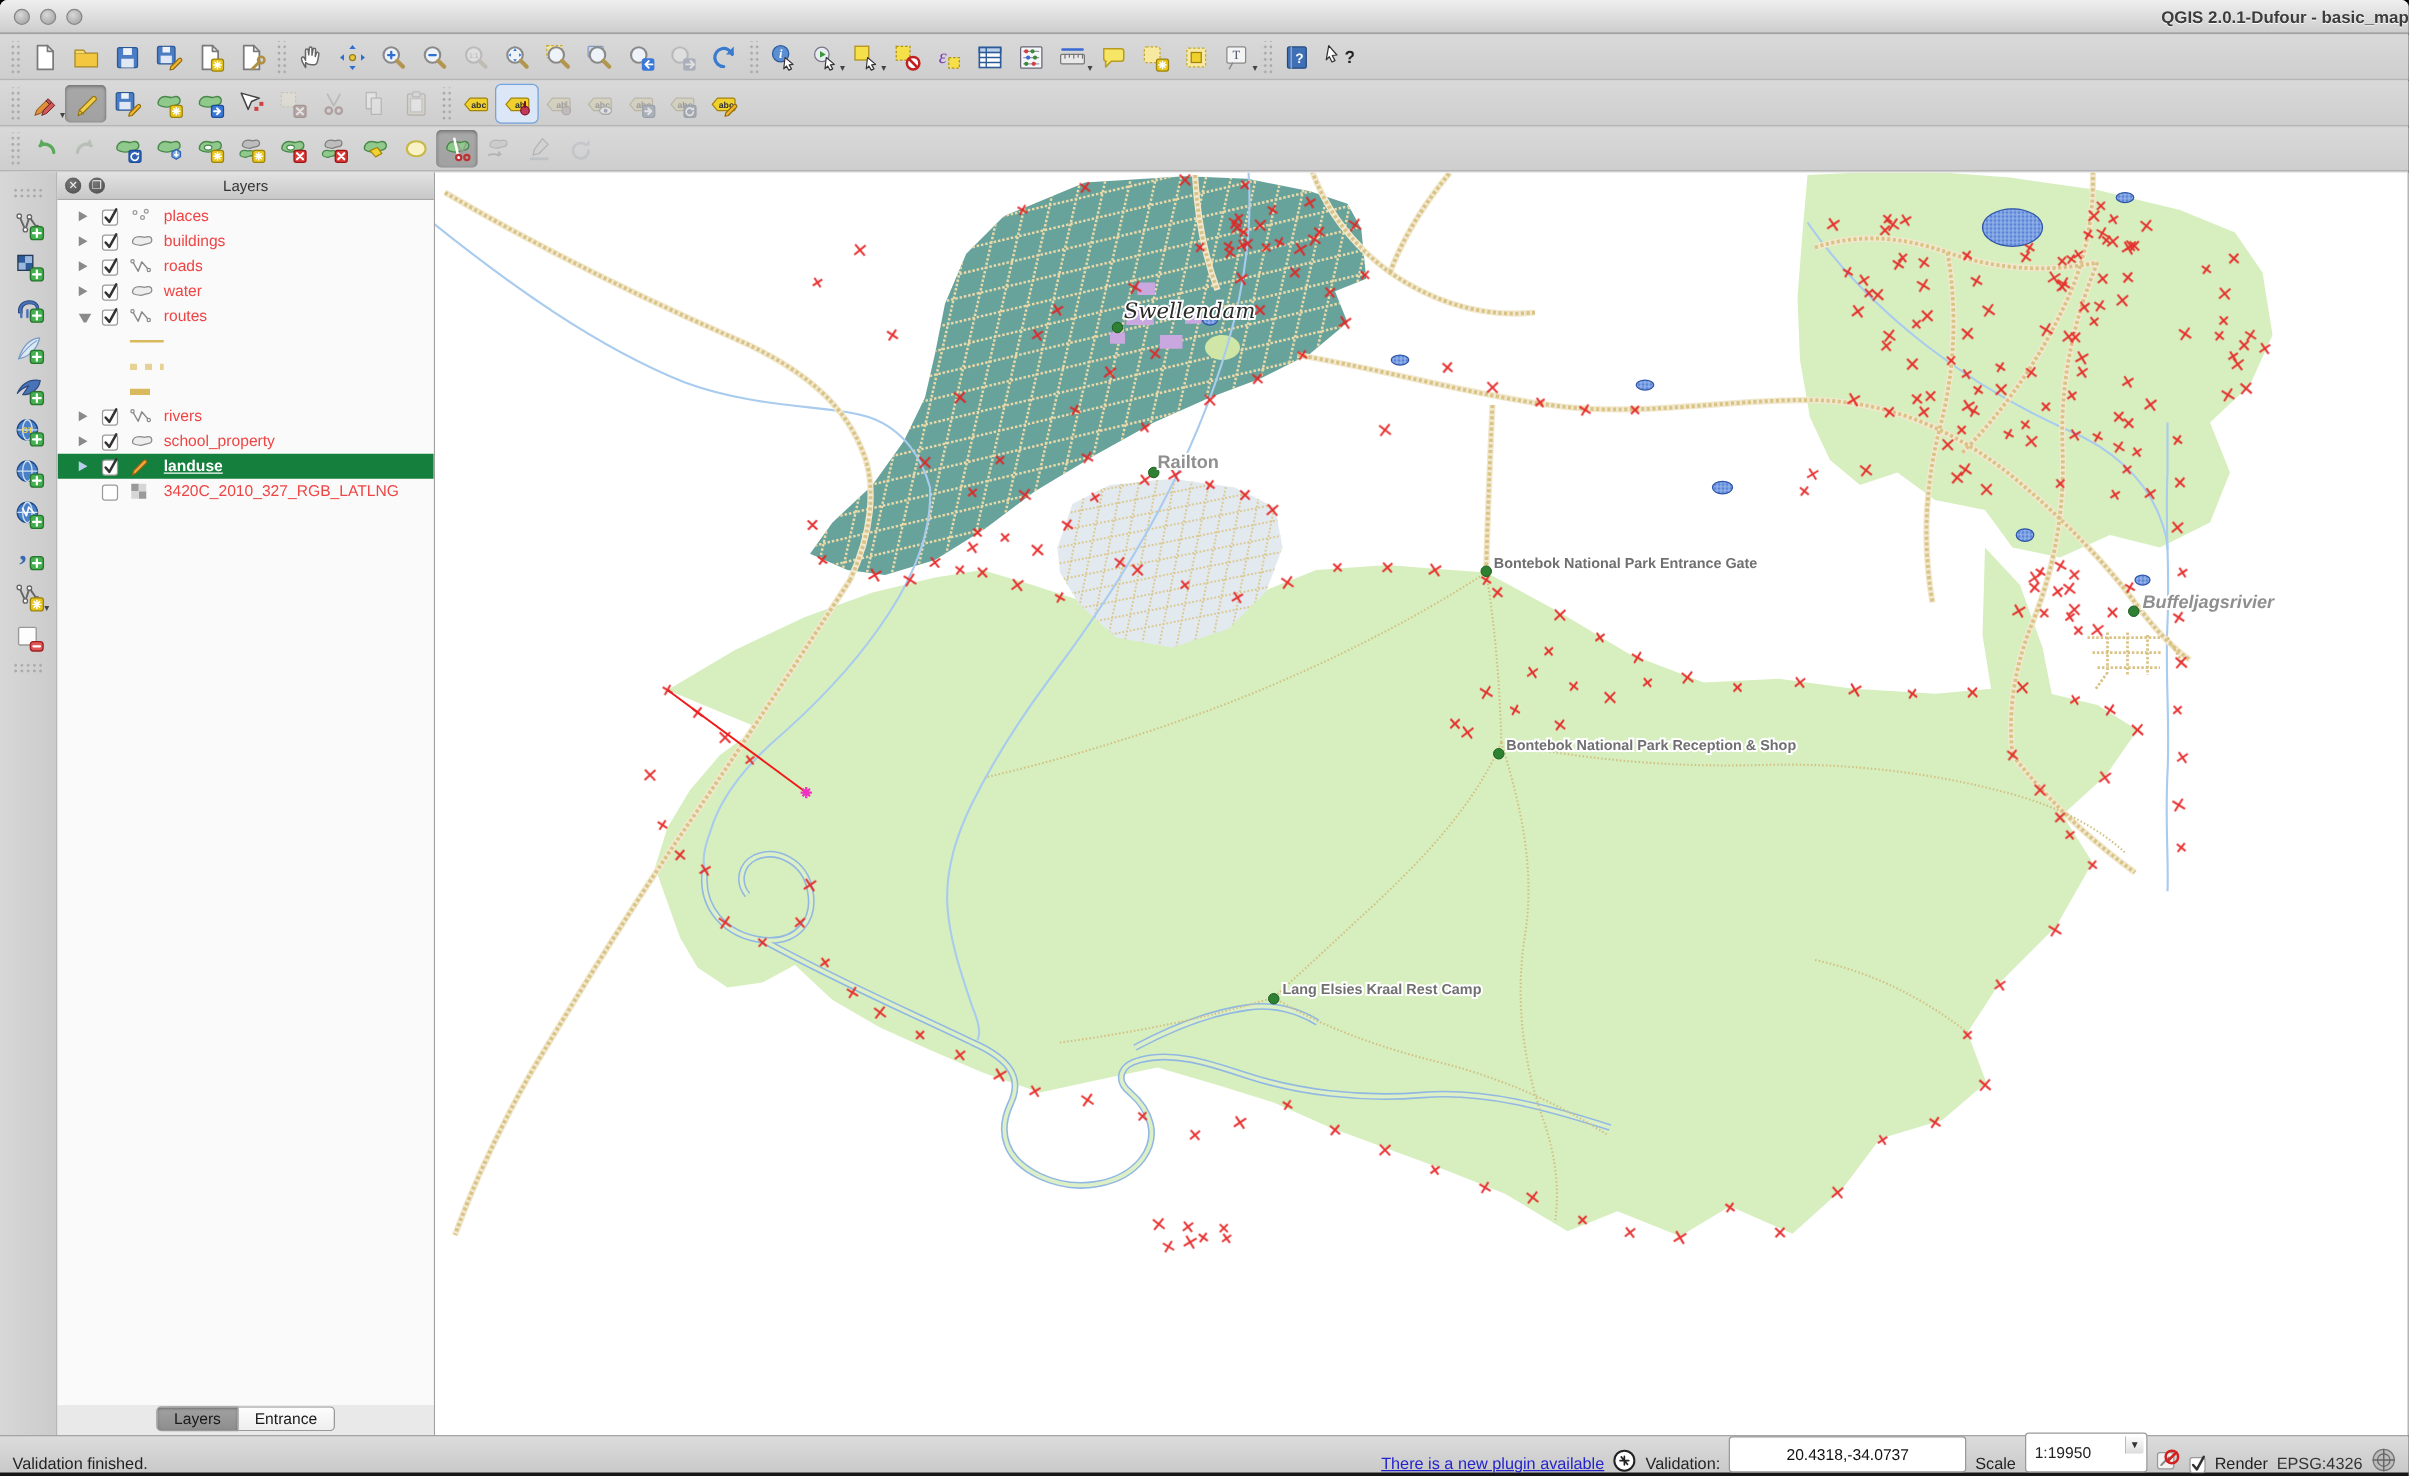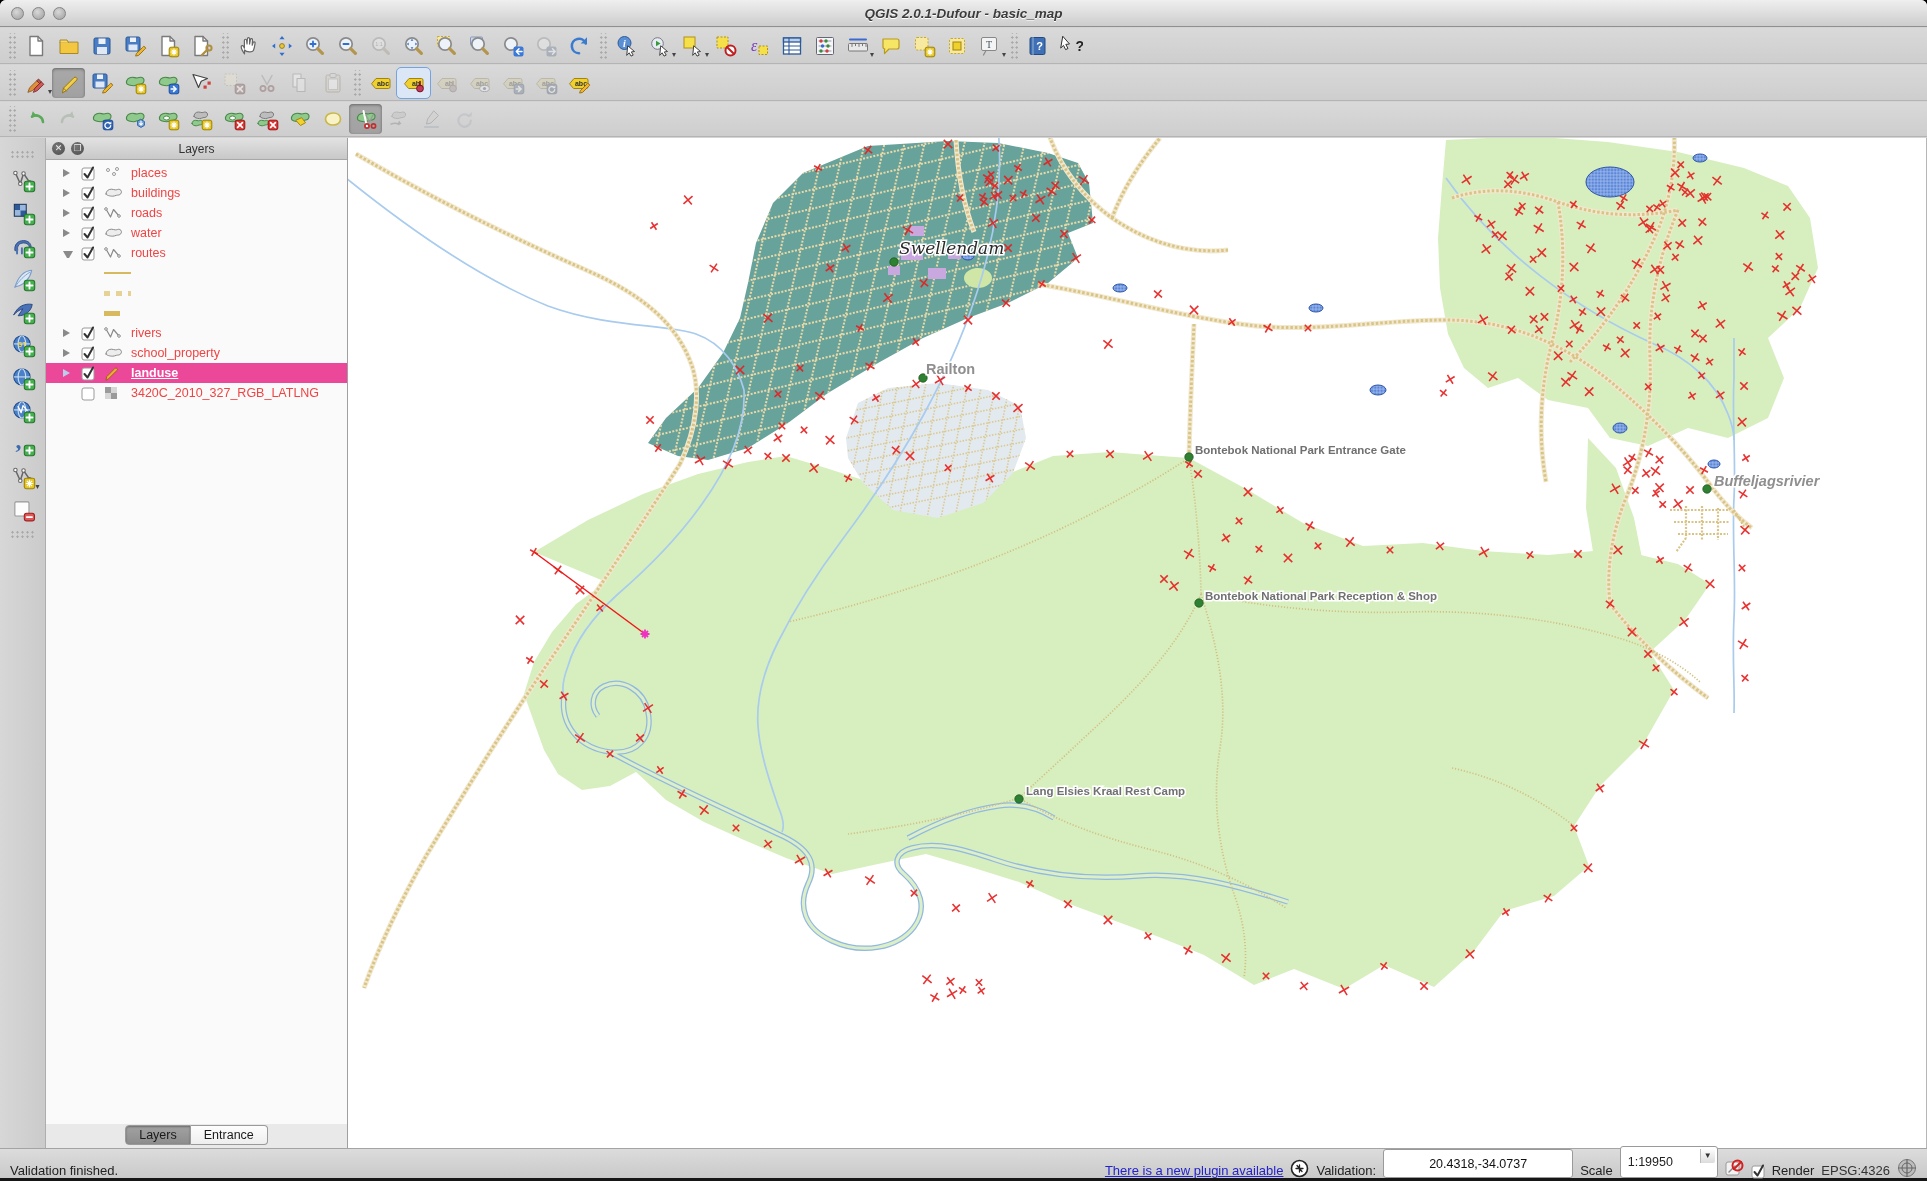--- a/index.html
+++ b/index.html
@@ -2,21 +2,21 @@
 <html><head>
 <meta charset="utf-8">
 <style>
   html,body{margin:0;padding:0;background:#000;}
   *{box-sizing:border-box;}
   .window{position:relative;width:1927px;height:1181px;background:#d4d4d4;overflow:hidden;
     font-family:"Liberation Sans",sans-serif;border-radius:6px 6px 0 0;}
   
   .titlebar{position:absolute;left:0;top:0;width:100%;height:27px;
     background:linear-gradient(#efefef,#cdcdcd);border-bottom:1px solid #8f8f8f;
-    display:flex;align-items:center;justify-content:center;font-style:italic;}
+    display:flex;align-items:center;justify-content:flex-end;}
   .tl-group{position:absolute;left:11px;top:7px;display:flex;gap:8px;}
   .tl{width:13px;height:13px;border-radius:50%;border:1px solid #848484;
     background:radial-gradient(circle at 40% 35%,#d8d8d8,#9d9d9d);}
   .title{font-size:13.5px;font-weight:600;color:#3c3c3c;text-shadow:0 1px 0 #fff;}
   
   .tbar{position:absolute;left:0;width:100%;background:linear-gradient(#d9d9d9,#cecece);
     border-bottom:1px solid #b4b4b4;display:flex;align-items:center;padding:0 4px;}
   #tb1{top:28px;height:36px;} #tb2{top:65px;height:36px;} #tb3{top:102px;height:35px;}
   .tbtn{position:relative;width:33px;height:30px;border-radius:4px;display:flex;
     align-items:center;justify-content:center;flex:0 0 auto;}
@@ -46,21 +46,21 @@
     color:#eee;font-size:9px;line-height:13px;text-align:center;margin-left:6px;flex:0 0 auto;}
   .tree{flex:1;background:#fafafa;overflow:hidden;padding-top:3px;}
   .lrow{height:20px;display:flex;align-items:center;position:relative;}
   .lrow .arr{width:0;height:0;margin-left:17px;flex:0 0 10px;}
   .arr.r{border-left:7px solid #8a8a8a;border-top:4.5px solid rgba(0,0,0,0);border-bottom:4.5px solid rgba(0,0,0,0);}
   .arr.d{border-top:7px solid #8a8a8a;border-left:4.5px solid rgba(0,0,0,0);border-right:4.5px solid rgba(0,0,0,0);margin-top:2px;}
   .arr.none{border:none;}
   .cbox{margin-left:8px;flex:0 0 15px;height:15px;}
   .sym{margin-left:8px;flex:0 0 22px;display:flex;align-items:center;}
   .llabel{margin-left:5px;font-size:12.5px;font-weight:400;color:#ef4444;white-space:nowrap;}
-  .lrow.sel{background:#ec4899;text-align:right;}
+  .lrow.sel{background:#15803d;text-align:right;}
   .lrow.sel .llabel{color:#fff;font-weight:700;text-decoration:underline;}
   .lrow.sel .arr.r{border-left-color:#b9cdec;}
   .swrow{padding-left:58px;}
   .sw-solid{width:27px;height:2.5px;background:#d9b95e;}
   .sw-dots{width:27px;height:5px;background:repeating-linear-gradient(90deg,#e6d294 0 6px,rgba(0,0,0,0) 6px 12px);}
   .sw-d{width:16px;height:5px;background:#d9b95e;}
   .ptabs{height:24px;display:flex;align-items:center;justify-content:center;background:#e9e9e9;padding-bottom:3px;}
   .tabseg{height:20px;padding:0 13px;font-size:12.5px;display:flex;align-items:center;border:1px solid #9a9a9a;color:#1a1a1a;}
   .tabseg.first{border-radius:4px 0 0 4px;}
   .tabseg.last{border-radius:0 4px 4px 0;border-left:none;}

